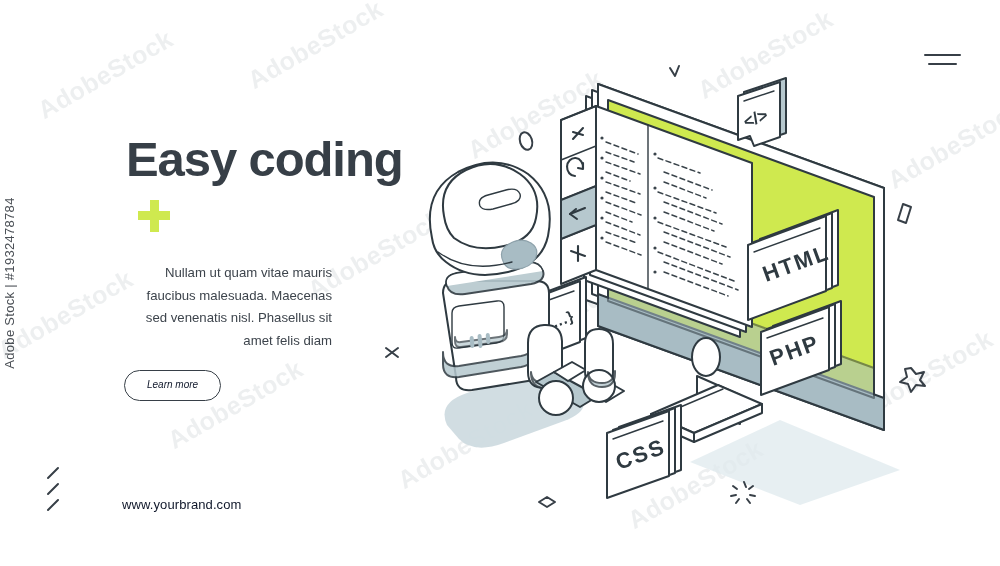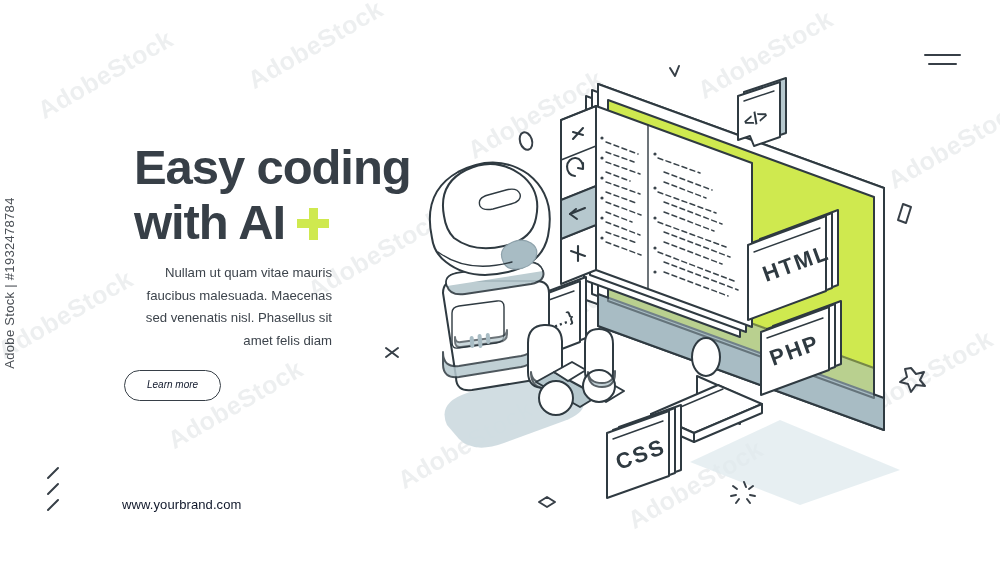--- a/index.html
+++ b/index.html
@@ -19,21 +19,21 @@
   
   .headline {
     position: absolute;
     left: 122px; top: 128px;
     width: 360px;
     font-size: 49px;
     font-weight: bold;
     line-height: 1.12;
     letter-spacing: -1.1px;
     color: #373f47;
-    margin: 12px;
+    margin: 4px;
   }
   .headline .plus-mark {
     display: inline-block;
     position: relative;
     width: 32px; height: 32px;
     vertical-align: -1px;
     margin-left: 12px;
   }
   .headline .plus-mark::before,
   .headline .plus-mark::after {
@@ -117,21 +117,21 @@
   <div class="wm-tile" style="left:-10px; top:300px;">AdobeStock</div>
   <div class="wm-tile" style="left:160px; top:390px;">AdobeStock</div>
   <div class="wm-tile" style="left:390px; top:430px;">AdobeStock</div>
   <div class="wm-tile" style="left:620px; top:470px;">AdobeStock</div>
   <div class="wm-tile" style="left:850px; top:360px;">AdobeStock</div>
   <div class="wm-tile" style="left:300px; top:240px;">AdobeStock</div>
   <div class="wm-tile" style="left:560px; top:260px;">AdobeStock</div>
 
   <h1 class="headline">
     <span>Easy coding</span><br>
-    <span>with AI</span><span class="plus-mark"></span>
+    <span class="plus-mark"></span>
   </h1>
 
   <p class="body-copy">Nullam ut quam vitae mauris faucibus malesuada. Maecenas sed venenatis nisl. Phasellus sit amet felis diam</p>
 
   <button class="cta">Learn more</button>
 
   <div class="brand-url">www.yourbrand.com</div>
 
   <div class="wm-left">Adobe Stock | #1932478784</div>
 

